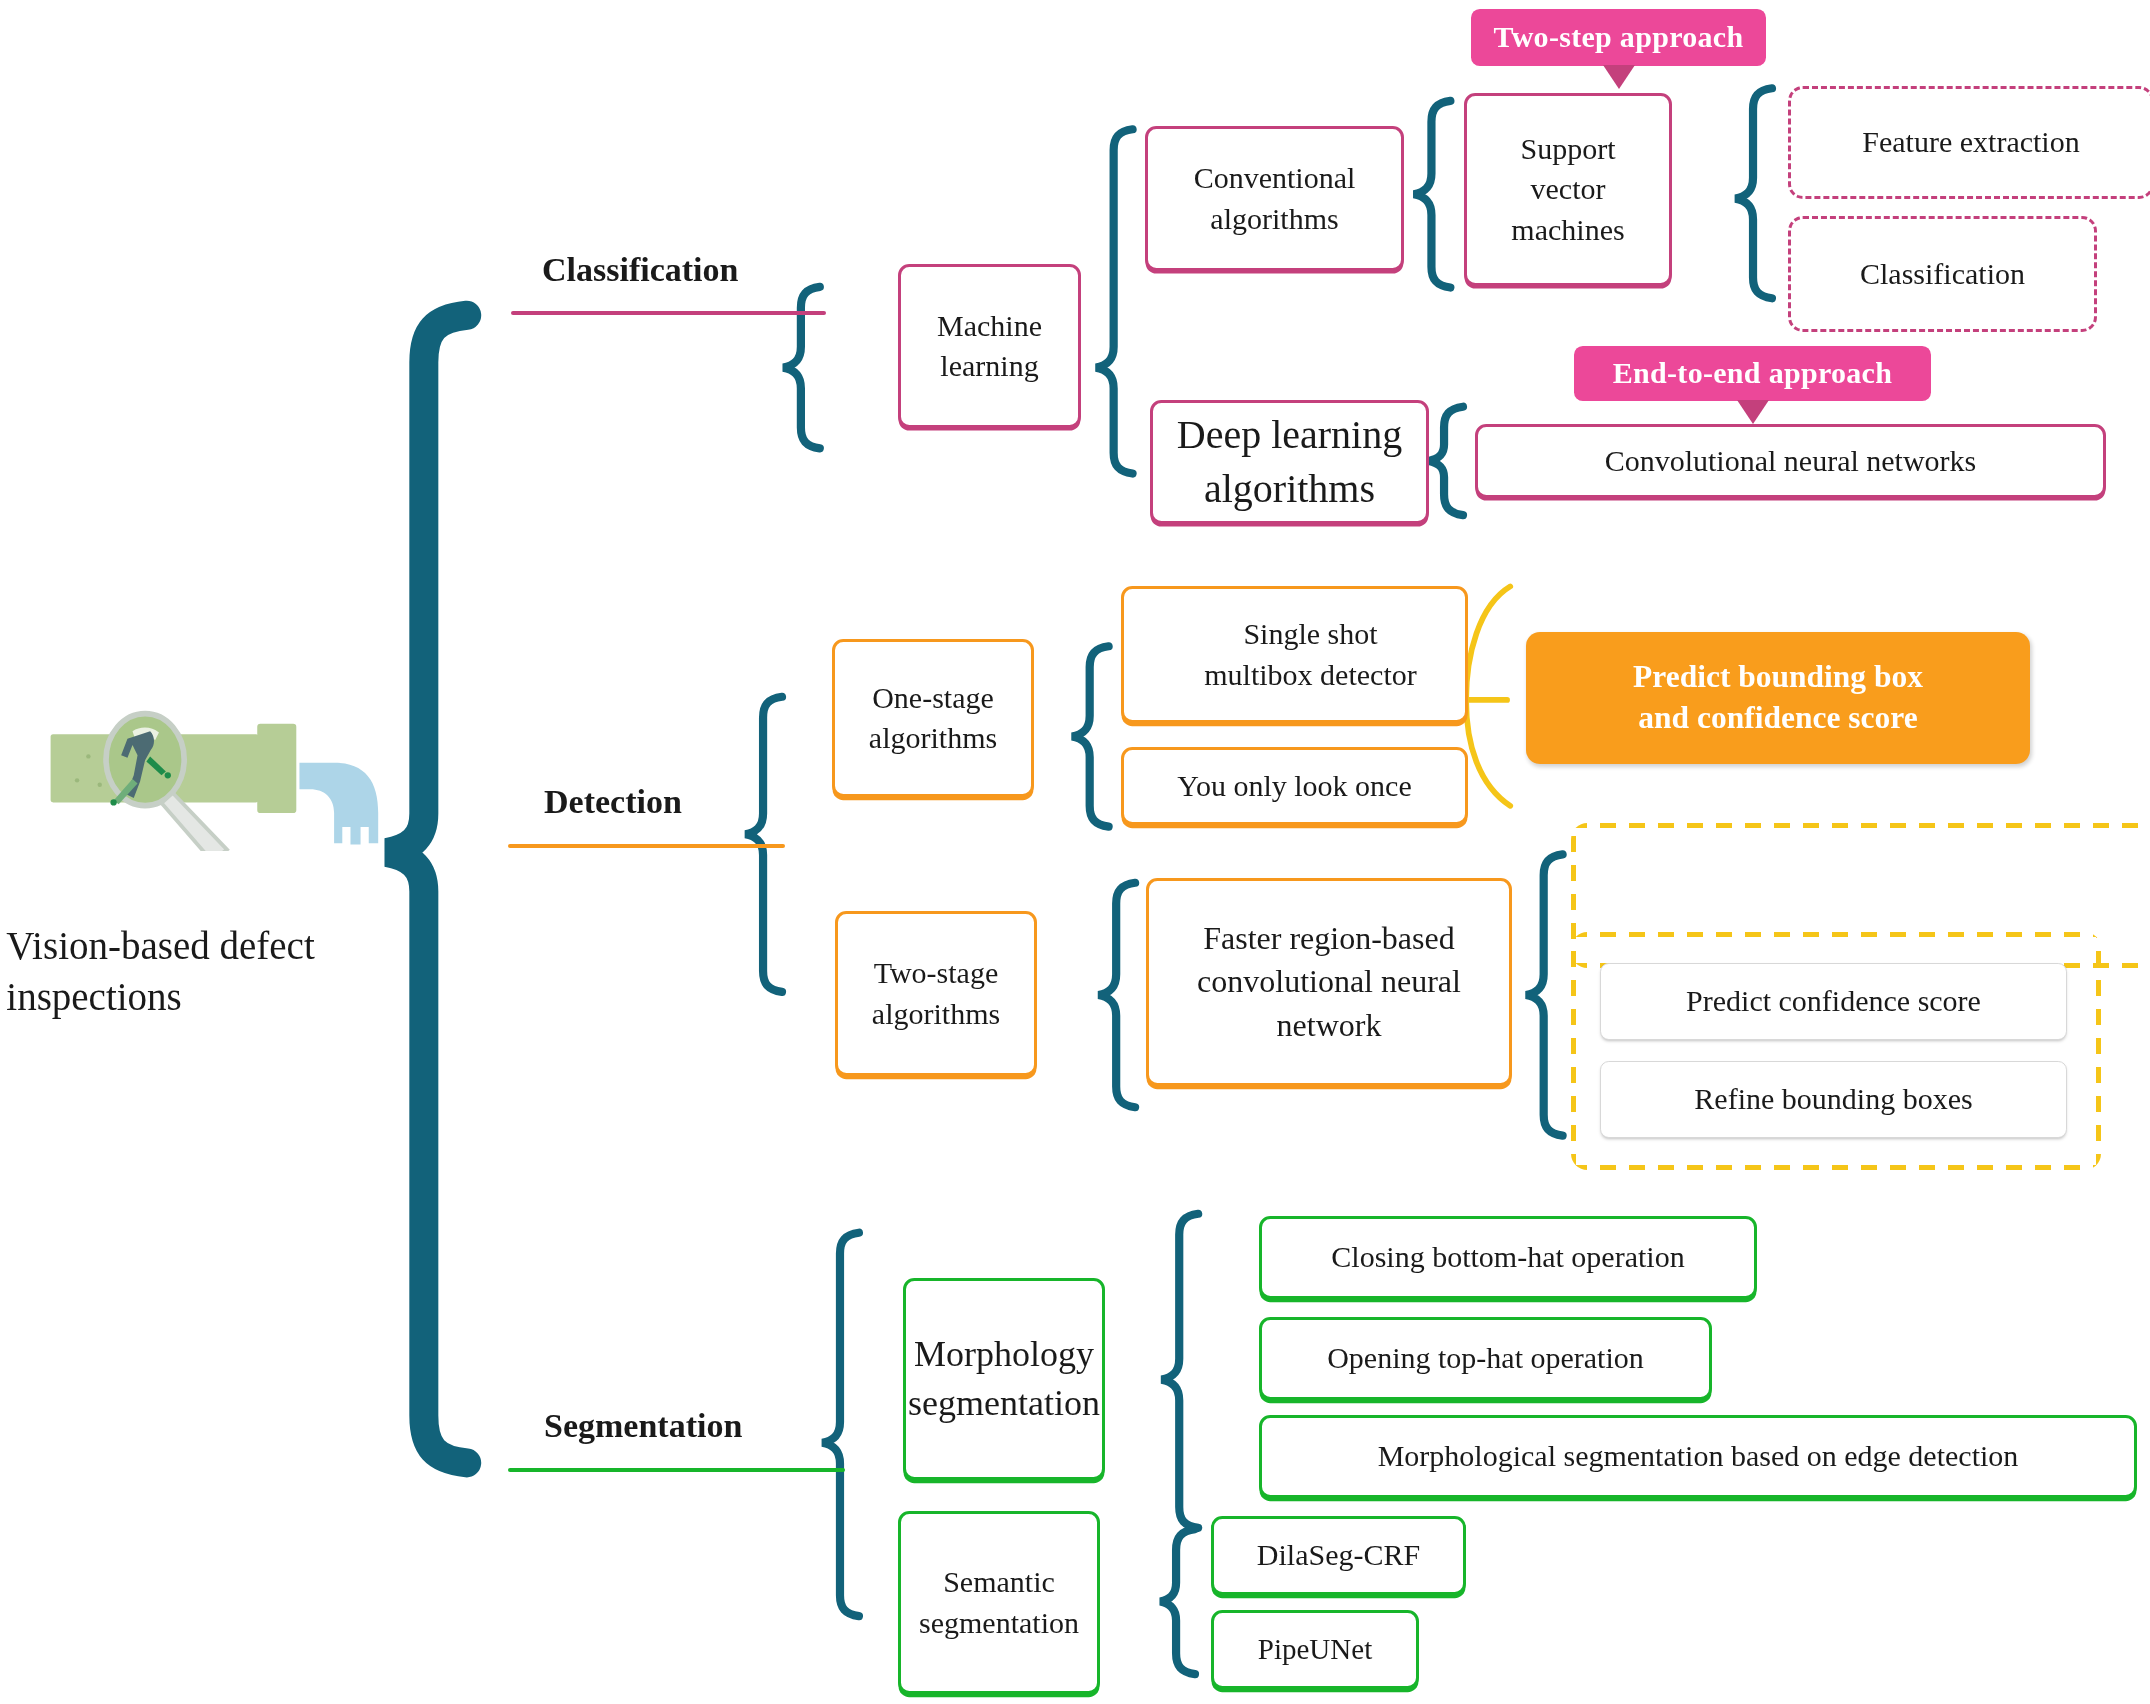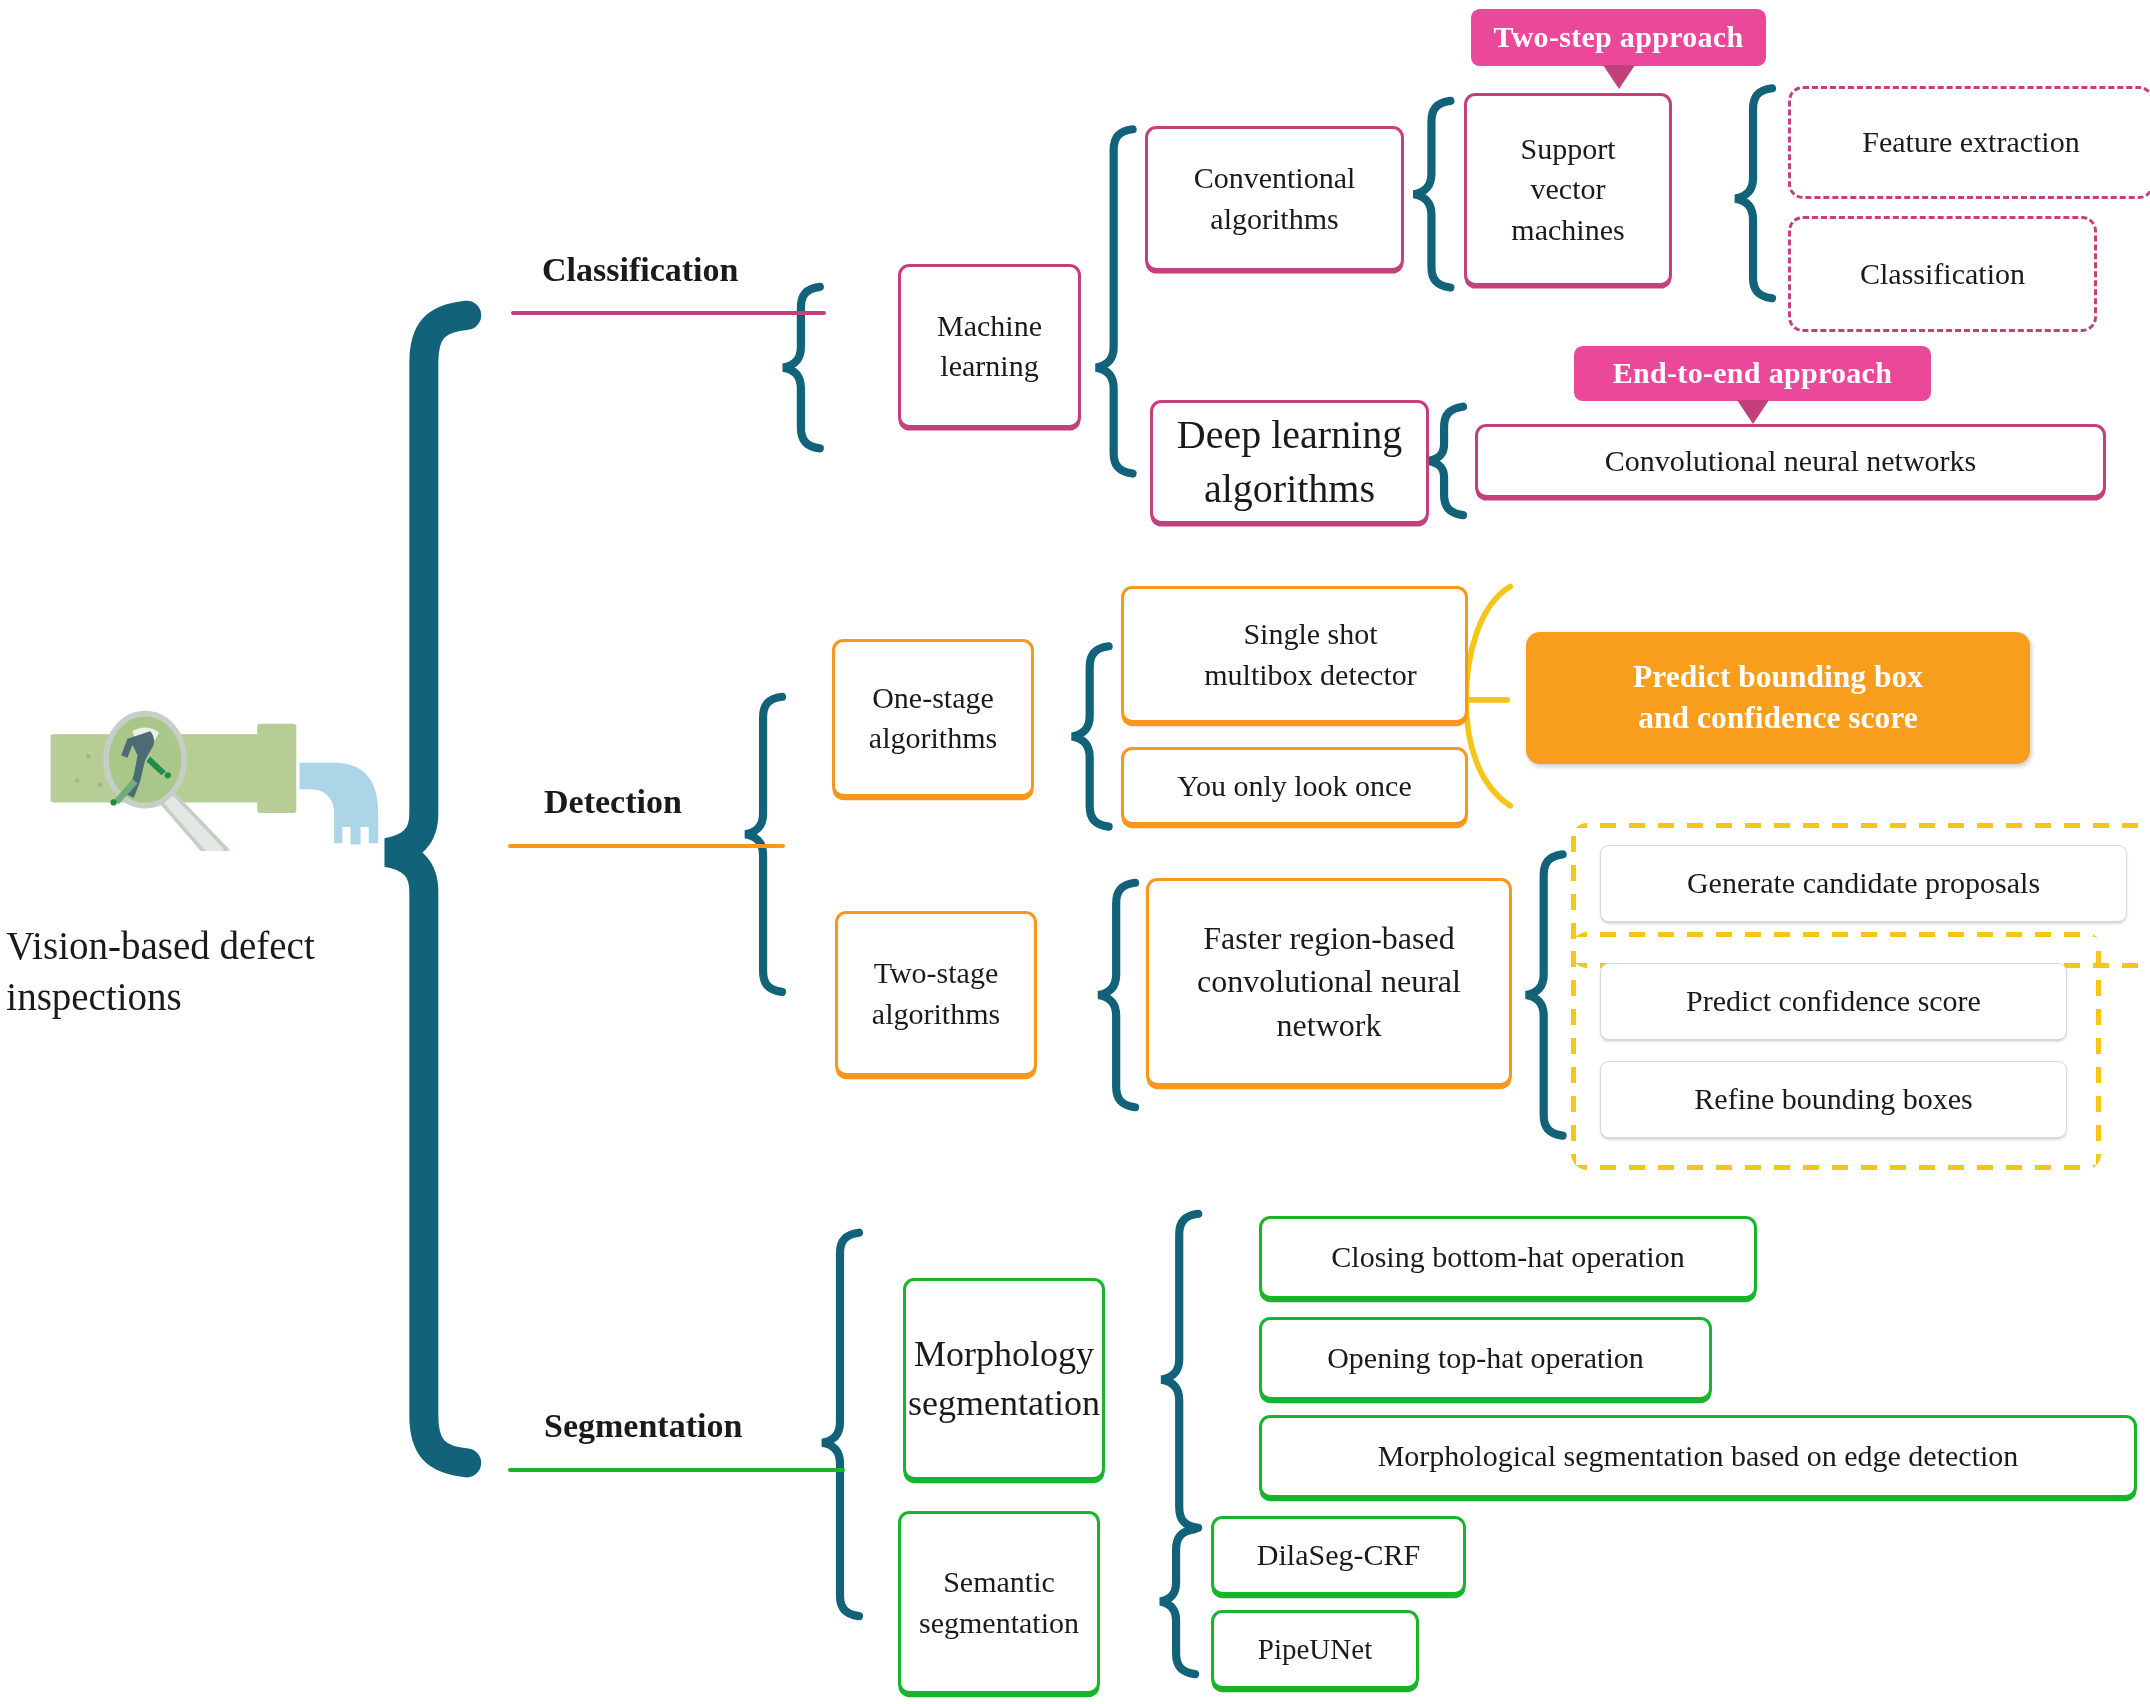--- a/index.html
+++ b/index.html
@@ -263,21 +263,20 @@
 
   <div class="dashdot" style="left:1571px;top:823px;width:586px;height:145px;
               background-image:
                 repeating-linear-gradient(90deg,#f5c518 0 16.4px,transparent 16.4px 29px),
                 repeating-linear-gradient(90deg,#f5c518 0 16.4px,transparent 16.4px 29px),
                 repeating-linear-gradient(0deg,#f5c518 0 16.4px,transparent 16.4px 29px),
                 repeating-linear-gradient(0deg,#f5c518 0 16.4px,transparent 16.4px 29px);
               background-size:100% 5px,100% 5px,5px 100%,5px 100%;
               background-position:0 0,0 100%,0 0,100% 0;
               background-repeat:no-repeat;"></div>
-  <div class="node plain" style="left:1600px;top:845px;width:527px;height:77px;font-size:30px;">Generate candidate proposals</div>
 
   <div class="dashdot" style="left:1571px;top:932px;width:530px;height:238px;
               background-image:
                 repeating-linear-gradient(90deg,#f5c518 0 16.4px,transparent 16.4px 29px),
                 repeating-linear-gradient(90deg,#f5c518 0 16.4px,transparent 16.4px 29px),
                 repeating-linear-gradient(0deg,#f5c518 0 16.4px,transparent 16.4px 29px),
                 repeating-linear-gradient(0deg,#f5c518 0 16.4px,transparent 16.4px 29px);
               background-size:100% 5px,100% 5px,5px 100%,5px 100%;
               background-position:0 0,0 100%,0 0,100% 0;
               background-repeat:no-repeat;"></div>

